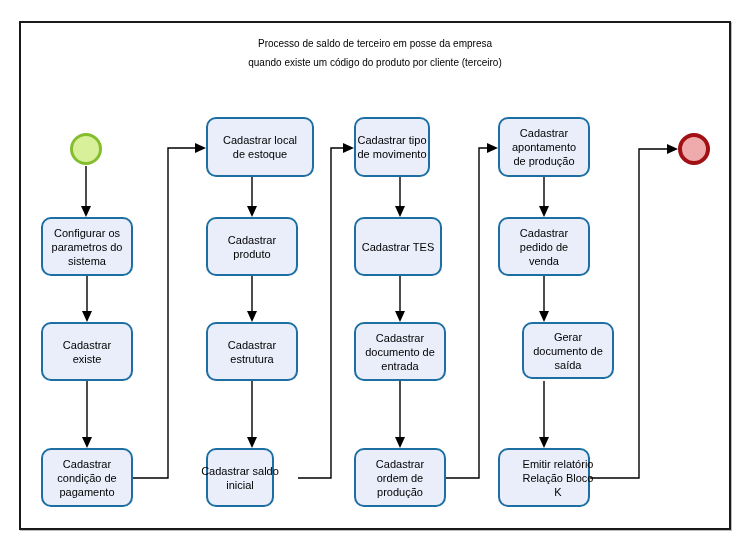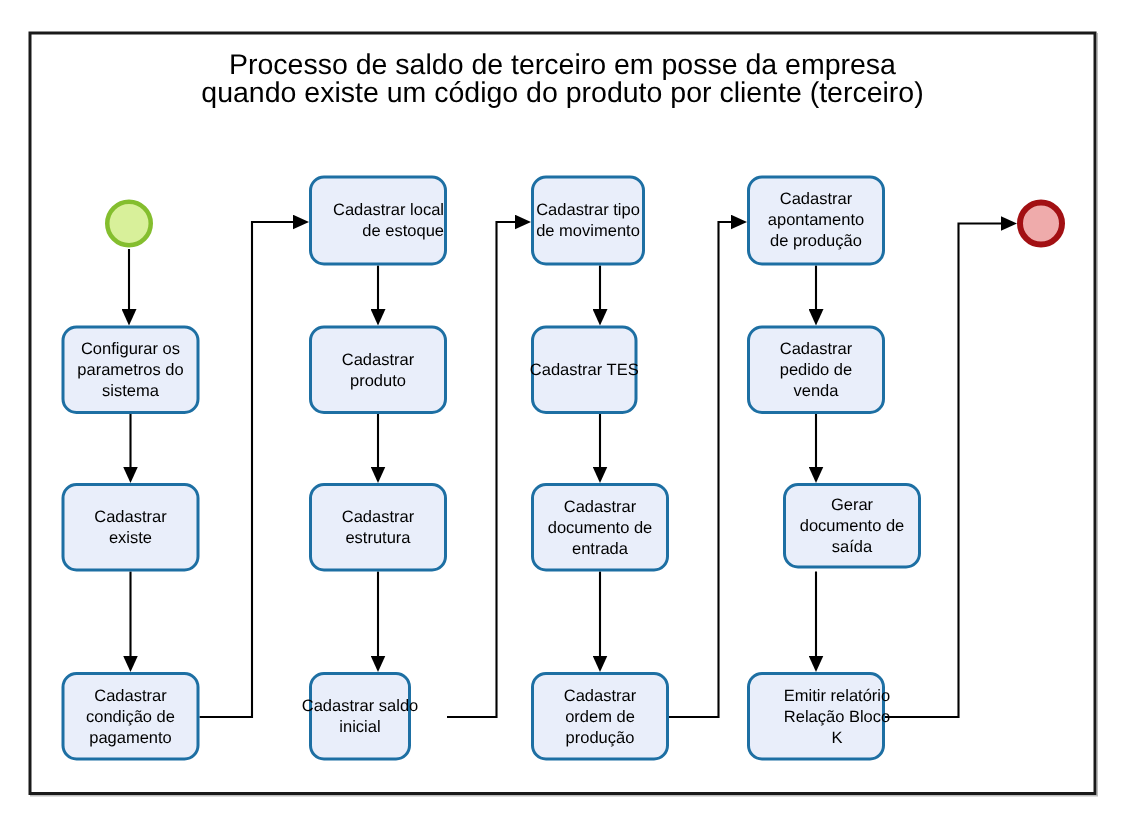--- a/index.html
+++ b/index.html
@@ -15,21 +15,21 @@
     color:var(--text);
   }
   .frame{
     position:absolute;left:19px;top:21px;width:712px;height:509px;
     border:2px solid var(--frame-border);
     box-shadow:1px 1px 0 #bdbdbd;
     box-sizing:border-box;background:transparent;
   }
   .title{
     position:absolute;left:19px;top:34px;width:712px;
-    text-align:center;font-size:19px;line-height:19px;color:var(--text);
+    text-align:center;font-size:10px;line-height:19px;color:var(--text);
   }
   svg.connectors{position:absolute;left:0;top:0;width:750px;height:550px;}
   svg.connectors path{stroke:var(--connector);stroke-width:1.4;fill:none;}
   .node{
     position:absolute;box-sizing:border-box;
     background:var(--box-fill);
     border:2.5px solid var(--box-border);
     border-radius:10px;
     display:flex;flex-direction:column;align-items:center;justify-content:center;
     font-size:11px;line-height:14px;text-align:center;
@@ -86,42 +86,42 @@
 <div class="node" style="left:41px;top:322px;width:92px;height:59px;">
   <span>Cadastrar</span>
   <span>existe</span>
 </div>
 <div class="node" style="left:41px;top:448px;width:92px;height:59px;">
   <span>Cadastrar</span>
   <span>condição de</span>
   <span>pagamento</span>
 </div>
 
-<div class="node" style="left:206px;top:117px;width:92px;height:60px;align-items:flex-end;">
+<div class="node" style="left:206px;top:117px;width:108px;height:60px;">
   <span>Cadastrar local</span>
   <span>de estoque</span>
 </div>
 <div class="node" style="left:206px;top:217px;width:92px;height:59px;">
   <span>Cadastrar</span>
   <span>produto</span>
 </div>
 <div class="node" style="left:206px;top:322px;width:92px;height:59px;">
   <span>Cadastrar</span>
   <span>estrutura</span>
 </div>
 <div class="node" style="left:206px;top:448px;width:68px;height:59px;">
   <span>Cadastrar saldo</span>
   <span>inicial</span>
 </div>
 
 <div class="node" style="left:354px;top:117px;width:76px;height:60px;">
   <span>Cadastrar tipo</span>
   <span>de movimento</span>
 </div>
-<div class="node" style="left:354px;top:217px;width:71px;height:59px;">
+<div class="node" style="left:354px;top:217px;width:88px;height:59px;">
   <span>Cadastrar TES</span>
 </div>
 <div class="node" style="left:354px;top:322px;width:92px;height:59px;">
   <span>Cadastrar</span>
   <span>documento de</span>
   <span>entrada</span>
 </div>
 <div class="node" style="left:354px;top:448px;width:92px;height:59px;">
   <span>Cadastrar</span>
   <span>ordem de</span>

